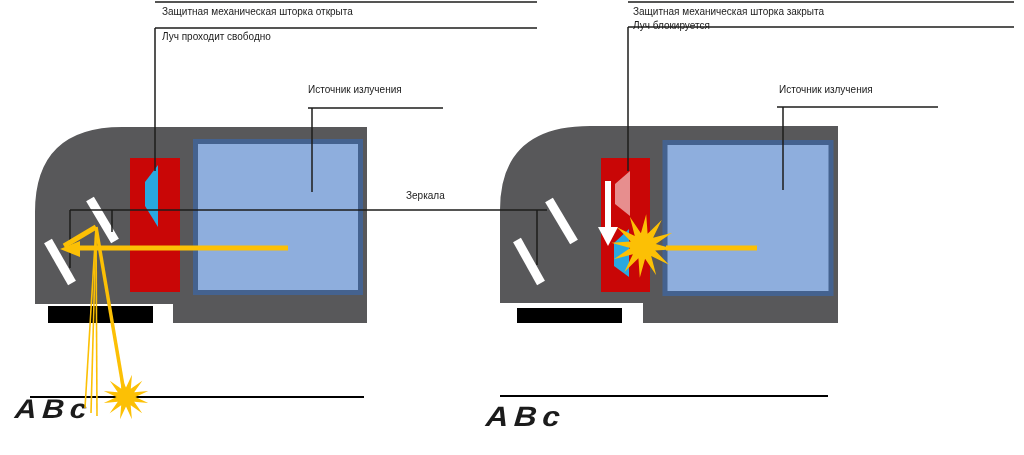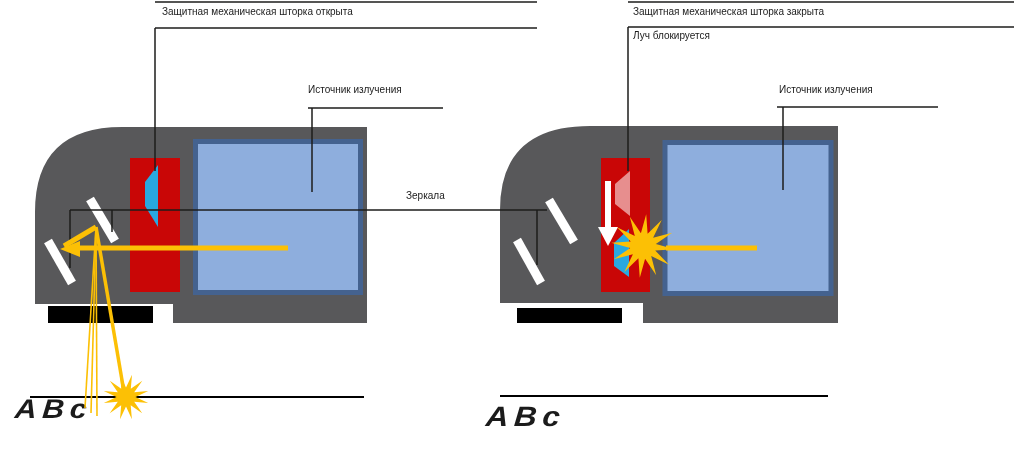--- a/index.html
+++ b/index.html
@@ -109,19 +109,20 @@
       <line class="beam-thin" x1="96" y1="227" x2="91" y2="413"></line>
       <line class="beam-thin" x1="96" y1="227" x2="97" y2="416"></line>
       <line class="beam-med" x1="96" y1="227" x2="124" y2="392"></line>
       <polygon class="beamfill" points="148.2,391.1 135.5,397.0 148.2,403.0 134.2,401.8 142.2,413.3 130.7,405.2 131.9,419.2 126.0,406.5 120.0,419.2 121.2,405.2 109.7,413.2 117.8,401.7 103.8,402.9 116.5,397.0 103.8,391.0 117.8,392.2 109.8,380.7 121.3,388.8 120.1,374.8 126.0,387.5 132.0,374.8 130.8,388.8 142.3,380.8 134.2,392.3"></polygon>
       <line class="beam" x1="757" y1="248" x2="666" y2="248"></line>
       <polygon class="beamfill" points="674.8,249.2 655.2,250.6 669.0,264.7 651.2,256.1 656.2,275.2 645.1,258.8 639.8,277.8 638.4,258.2 624.3,272.0 632.9,254.2 613.8,259.2 630.2,248.1 611.2,242.8 630.8,241.4 617.0,227.3 634.8,235.9 629.8,216.8 640.9,233.2 646.2,214.2 647.6,233.8 661.7,220.0 653.1,237.8 672.2,232.8 655.8,243.9"></polygon>
     </g>
   </svg>
 
   <div class="lbl" style="left:162px;top:6px;">Защитная механическая шторка открыта</div>
+  <div class="lbl" style="left:162px;top:31px;">Луч проходит свободно</div>
   <div class="lbl" style="left:308px;top:84px;">Источник излучения</div>
   <div class="lbl" style="left:406px;top:184px;margin-top:6px;">Зеркала</div>
   <div class="lbl" style="left:633px;top:6px;">Защитная механическая шторка закрыта</div>
-  <div class="lbl" style="left:633px;top:30px;text-align:right;">Луч блокируется</div>
+  <div class="lbl" style="left:633px;top:20px;text-align:right;">Луч блокируется</div>
   <div class="lbl" style="left:779px;top:84px;">Источник излучения</div>
 
 </div>
 
 </body></html>

